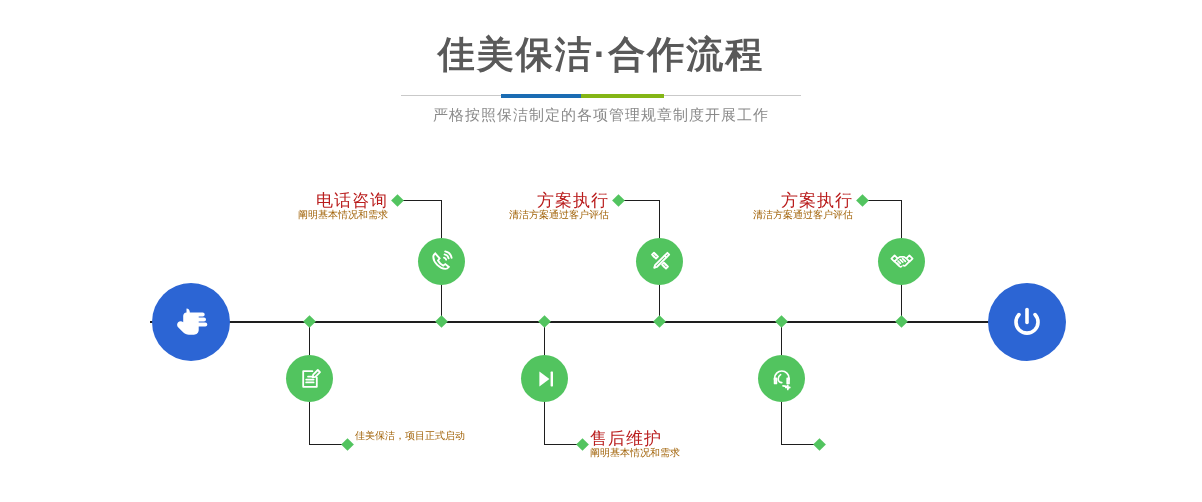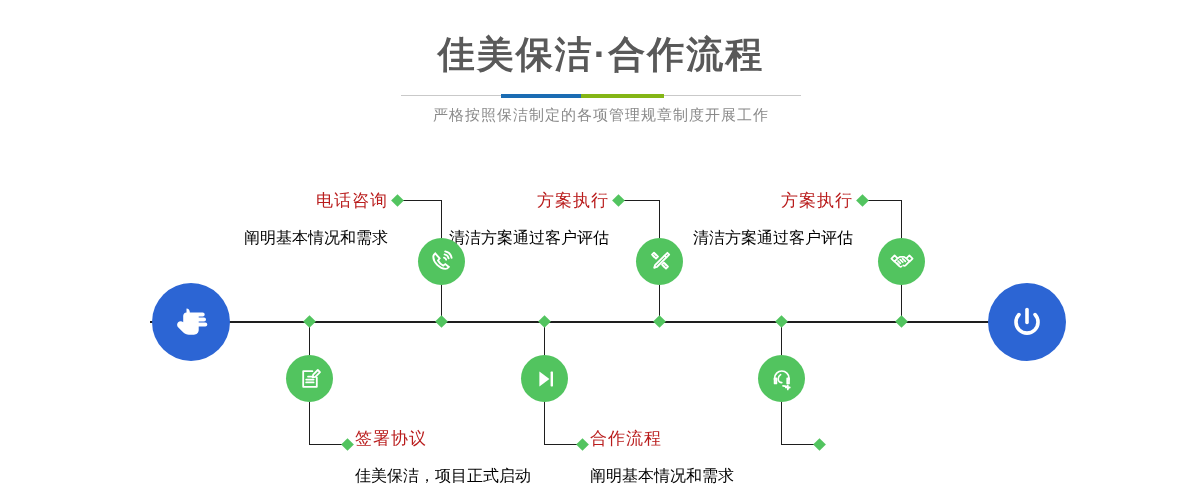--- a/index.html
+++ b/index.html
@@ -149,24 +149,24 @@
     line-height: 1;
     white-space: nowrap;
   }
   .lbl .lbl-title {
     font-size: 17px;
     color: #b91c1c;
     letter-spacing: 1px;
     display: block;
   }
   .lbl .lbl-desc {
-    font-size: 16px;
-    color: #000000;
+    font-size: 10px;
+    color: #a16207;
     display: block;
-    margin-top: 21px;
+    margin-top: 1px;
   }
   .lbl.align-right { text-align: right; }
   .lbl.align-left  { text-align: left; }
   .lbl.align-right .lbl-desc { text-align: right; }
 </style>
 </head>
 <body>
 
 <div id="page">
 
@@ -241,21 +241,20 @@
         </g>
       </svg>
     </span>
   </div>
   <div class="vline" style="left:309px; top:321px; height:36px;"></div>
   <div class="vline" style="left:309px; top:400px; height:44px;"></div>
   <div class="hline" style="left:309px; top:444px; width:38px;"></div>
   <div class="diamond" style="left:343px; top:440px;"></div>
   <div class="diamond" style="left:305px; top:317px;"></div>
   <div class="lbl align-left" style="left:355px; top:430px;">
-    <span class="lbl-title">签署协议</span>
     <span class="lbl-desc">佳美保洁，项目正式启动</span>
   </div>
 
   <div class="node" style="left:636px; top:238px;">
     <span>
       <svg width="28" height="28" viewBox="0 0 28 28">
         <g fill="none" stroke="#ffffff" stroke-width="1.8" stroke-linecap="round" stroke-linejoin="round">
           <path d="M21.4 4.8l1.8 1.8l-12.4 12.4l-2.6 0.8l0.8-2.6z"></path>
           <path d="M18.6 7.6l1.8 1.8"></path>
           <path d="M6.0 6.6l2.0-2.0l4.0 4.0l-2.0 2.0z"></path>
@@ -285,21 +284,21 @@
         </g>
       </svg>
     </span>
   </div>
   <div class="vline" style="left:544px; top:321px; height:36px;"></div>
   <div class="vline" style="left:544px; top:400px; height:44px;"></div>
   <div class="hline" style="left:544px; top:444px; width:38px;"></div>
   <div class="diamond" style="left:578px; top:440px;"></div>
   <div class="diamond" style="left:540px; top:317px;"></div>
   <div class="lbl align-left" style="left:590px; top:430px;">
-    <span class="lbl-title">合作流程</span>
+    <span class="lbl-title">售后维护</span>
     <span class="lbl-desc">阐明基本情况和需求</span>
   </div>
 
   <div class="node" style="left:878px; top:238px;">
     <span>
       <svg width="28" height="28" viewBox="0 0 28 28">
         <g fill="none" stroke="#ffffff" stroke-width="1.7" stroke-linecap="round" stroke-linejoin="round">
           <path d="M3.4 10.6l3.2-3.2l3.0 3.0l-3.2 3.2z"></path>
           <path d="M24.6 10.6l-3.2-3.2l-3.0 3.0l3.2 3.2z"></path>
           <path d="M9.6 10.4l2.6-1.6h3.6l2.6 1.6"></path>

